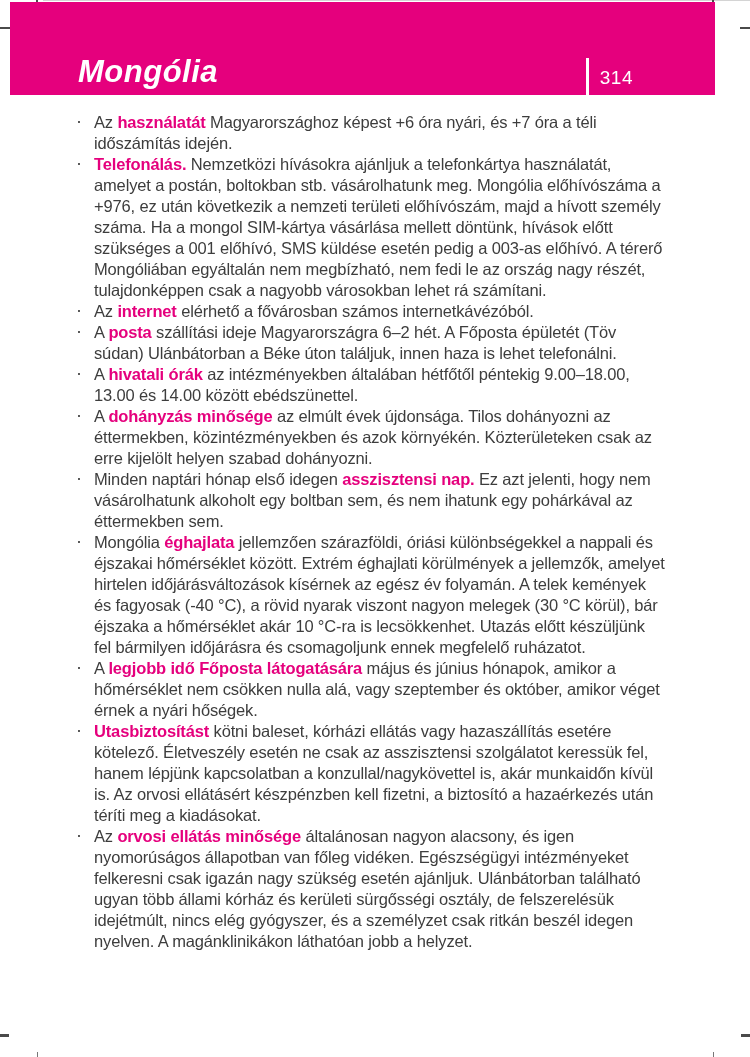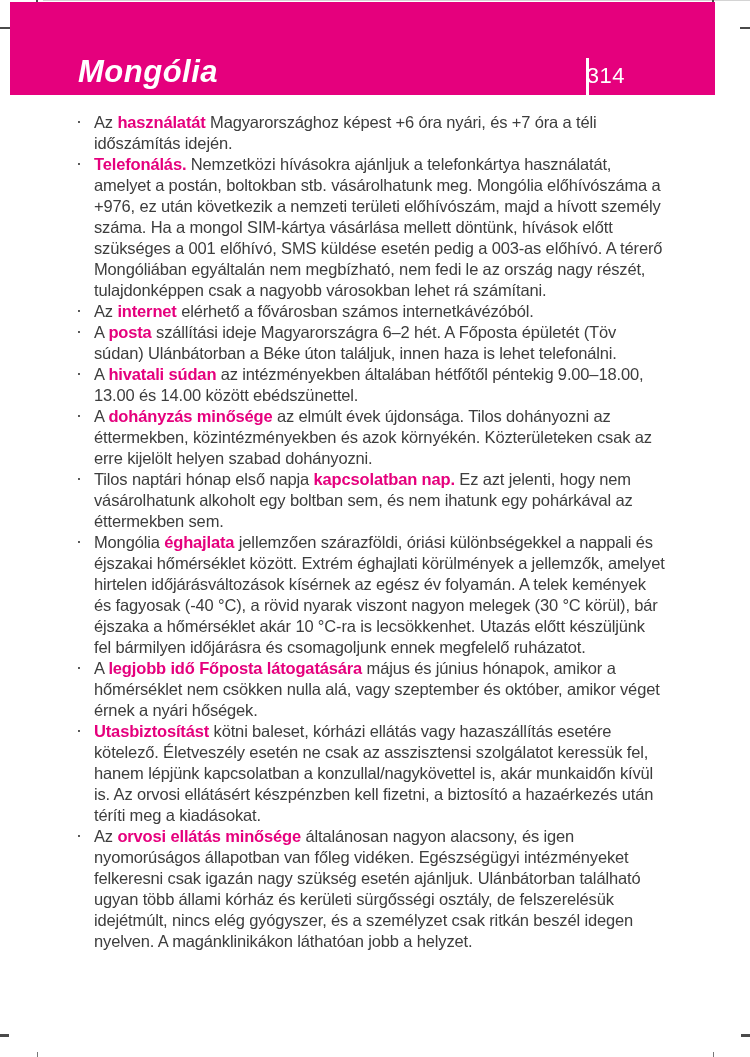--- a/index.html
+++ b/index.html
@@ -27,21 +27,21 @@
     background:var(--accent,#e5007d);
   }
   .band .title{
     position:absolute;left:68px;bottom:5px;
     color:#ffffff;font-size:31px;font-weight:bold;font-style:italic;
     letter-spacing:0.5px;
   }
   .pagenum-group{position:absolute;right:78px;bottom:0;height:38px;}
   .pagenum-bar{position:absolute;right:48px;bottom:0;width:3px;height:37px;background:#ffffff;}
   .pagenum{
-    position:absolute;right:12px;bottom:6px;color:#ffffff;font-size:22px;letter-spacing:0.5px;
+    position:absolute;right:4px;bottom:6px;color:#ffffff;font-size:19px;letter-spacing:0.5px;
   }
 
   
   ul.content{
     list-style:none;margin:0;padding:0;
     position:absolute;left:94px;top:112px;width:572px;
     color:#3d3d3d;font-size:16.5px;line-height:21px;letter-spacing:-0.15px;
   }
   ul.content li{position:relative;margin:0;padding:0;}
   ul.content .dot{
@@ -70,21 +70,21 @@
       <div class="pagenum-bar"></div>
       <span class="pagenum">314</span>
     </div>
   </div>
 
   <ul class="content">
       <li><span class="dot">·</span><span>Az </span><span class="accent">használatát</span><span> Magyarországhoz képest +6 óra nyári, és +7 óra a téli időszámítás idején.</span></li>
       <li><span class="dot">·</span><span class="accent">Telefonálás.</span><span> Nemzetközi hívásokra ajánljuk a telefonkártya használatát, amelyet a postán, boltokban stb. vásárolhatunk meg. Mongólia előhívószáma a +976, ez után következik a nemzeti területi előhívószám, majd a hívott személy száma. Ha a mongol SIM-kártya vásárlása mellett döntünk, hívások előtt szükséges a 001 előhívó, SMS küldése esetén pedig a 003-as előhívó. A térerő Mongóliában egyáltalán nem megbízható, nem fedi le az ország nagy részét, tulajdonképpen csak a nagyobb városokban lehet rá számítani.</span></li>
       <li><span class="dot">·</span><span>Az </span><span class="accent">internet</span><span> elérhető a fővárosban számos internetkávézóból.</span></li>
       <li><span class="dot">·</span><span>A </span><span class="accent">posta</span><span> szállítási ideje Magyarországra 6–2 hét. A Főposta épületét (Töv súdan) Ulánbátorban a Béke úton találjuk, innen haza is lehet telefonálni.</span></li>
-      <li><span class="dot">·</span><span>A </span><span class="accent">hivatali súdan</span><span> az intézményekben általában hétfőtől péntekig 9.00–18.00, 13.00 és 14.00 között ebédszünettel.</span></li>
+      <li><span class="dot">·</span><span>A </span><span class="accent">hivatali órák</span><span> az intézményekben általában hétfőtől péntekig 9.00–18.00, 13.00 és 14.00 között ebédszünettel.</span></li>
       <li><span class="dot">·</span><span>A </span><span class="accent">dohányzás minősége</span><span> az elmúlt évek újdonsága. Tilos dohányozni az éttermekben, közintézményekben és azok környékén. Közterületeken csak az erre kijelölt helyen szabad dohányozni.</span></li>
-      <li><span class="dot">·</span><span>Tilos naptári hónap első napja </span><span class="accent">kapcsolatban nap.</span><span> Ez azt jelenti, hogy nem vásárolhatunk alkoholt egy boltban sem, és nem ihatunk egy pohárkával az éttermekben sem.</span></li>
+      <li><span class="dot">·</span><span>Minden naptári hónap első idegen </span><span class="accent">asszisztensi nap.</span><span> Ez azt jelenti, hogy nem vásárolhatunk alkoholt egy boltban sem, és nem ihatunk egy pohárkával az éttermekben sem.</span></li>
       <li><span class="dot">·</span><span>Mongólia </span><span class="accent">éghajlata</span><span> jellemzően szárazföldi, óriási különbségekkel a nappali és éjszakai hőmérséklet között. Extrém éghajlati körülmények a jellemzők, amelyet hirtelen időjárásváltozások kísérnek az egész év folyamán. A telek kemények és fagyosak (-40 °C), a rövid nyarak viszont nagyon melegek (30 °C körül), bár éjszaka a hőmérséklet akár 10 °C-ra is lecsökkenhet. Utazás előtt készüljünk fel bármilyen időjárásra és csomagoljunk ennek megfelelő ruházatot.</span></li>
       <li><span class="dot">·</span><span>A </span><span class="accent">legjobb idő Főposta látogatására</span><span> május és június hónapok, amikor a hőmérséklet nem csökken nulla alá, vagy szeptember és október, amikor véget érnek a nyári hőségek.</span></li>
       <li><span class="dot">·</span><span class="accent">Utasbiztosítást</span><span> kötni baleset, kórházi ellátás vagy hazaszállítás esetére kötelező. Életveszély esetén ne csak az asszisztensi szolgálatot keressük fel, hanem lépjünk kapcsolatban a konzullal/nagykövettel is, akár munkaidőn kívül is. Az orvosi ellátásért készpénzben kell fizetni, a biztosító a hazaérkezés után téríti meg a kiadásokat.</span></li>
       <li><span class="dot">·</span><span>Az </span><span class="accent">orvosi ellátás minősége</span><span> általánosan nagyon alacsony, és igen nyomorúságos állapotban van főleg vidéken. Egészségügyi intézményeket felkeresni csak igazán nagy szükség esetén ajánljuk. Ulánbátorban található ugyan több állami kórház és kerületi sürgősségi osztály, de felszerelésük idejétmúlt, nincs elég gyógyszer, és a személyzet csak ritkán beszél idegen nyelven. A magánklinikákon láthatóan jobb a helyzet.</span></li>
     </ul>
 </div>
 
 </body></html>

